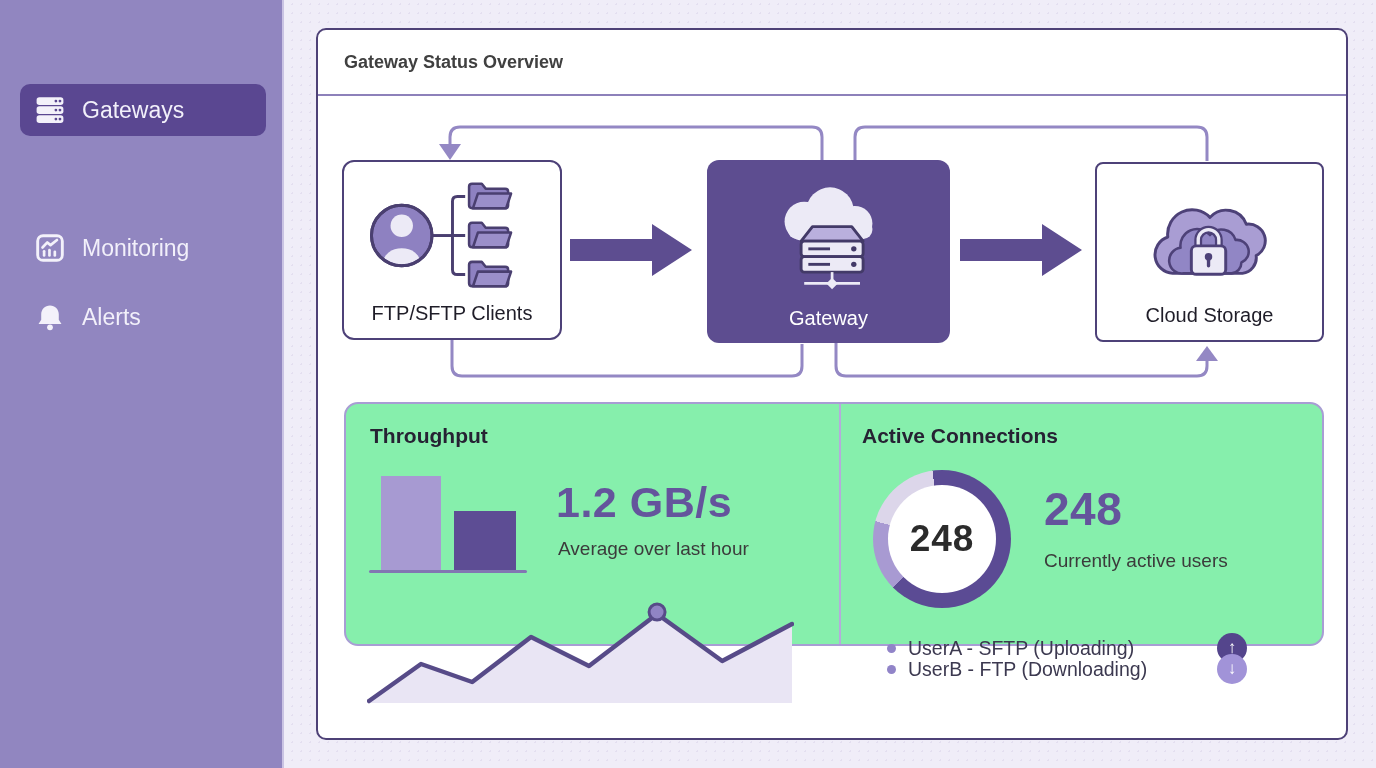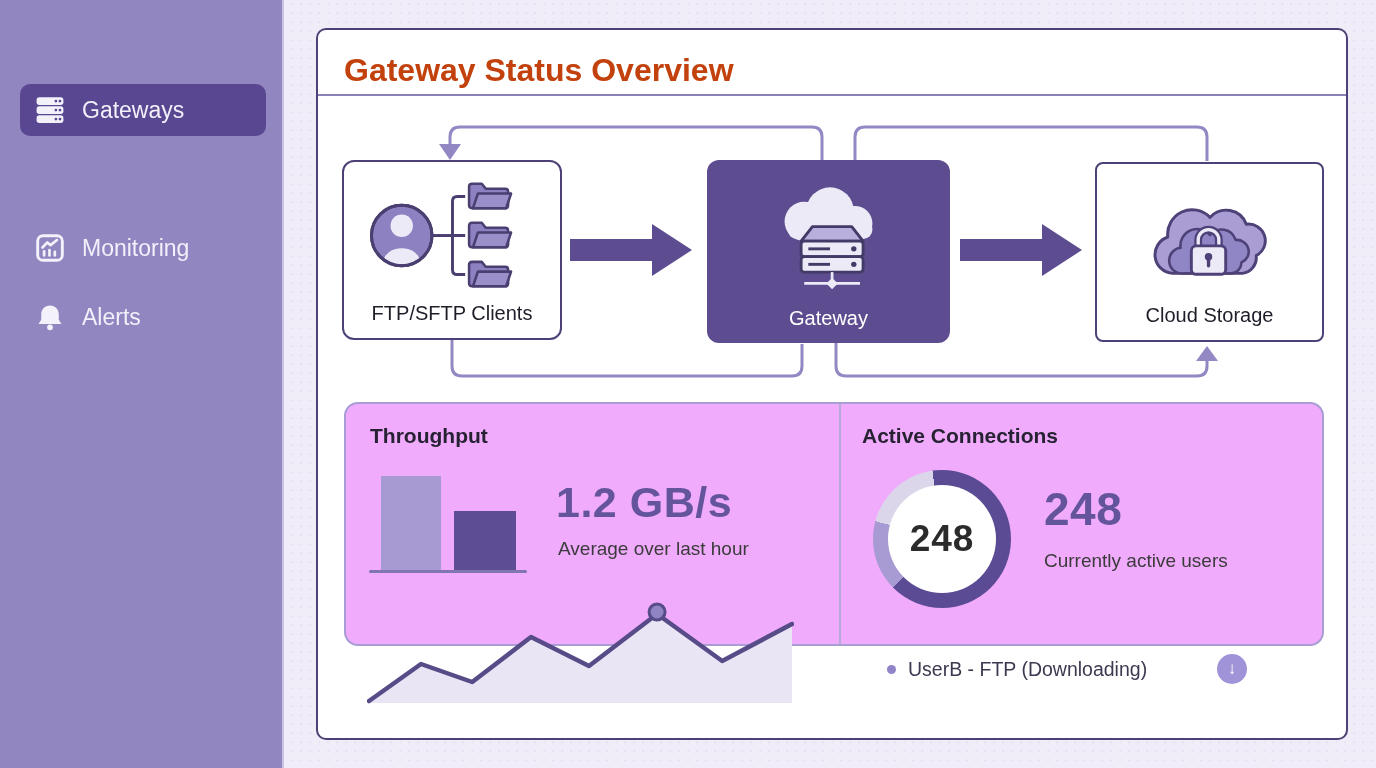--- a/index.html
+++ b/index.html
@@ -14,38 +14,38 @@
   .sidebar{position:absolute;left:0;top:0;width:284px;height:768px;background:#9186c0;
            border-right:2px solid #cac3e3;box-sizing:border-box;}
   .nav-item{position:absolute;left:20px;width:246px;height:52px;display:flex;align-items:center;
             gap:17px;padding:0 15px;box-sizing:border-box;border-radius:10px;color:#f2f0fa;
             font-size:23px;font-weight:500;cursor:pointer;text-align:center;}
   .nav-item.active{background:#5a4791;}
   .nav-icon{width:30px;height:30px;flex:none;display:flex;align-items:center;justify-content:center;}
   
   .main-panel{position:absolute;left:316px;top:28px;width:1032px;height:712px;background:#ffffff;
               border:2.5px solid #4e4177;border-radius:10px;box-sizing:border-box;}
-  .panel-title{position:absolute;left:26px;top:22px;font-size:32px;font-weight:700;color:#c2410c;}
+  .panel-title{position:absolute;left:26px;top:22px;font-size:18px;font-weight:700;color:#404040;}
   .title-divider{position:absolute;left:0;top:64px;width:100%;height:2px;background:#8d81ba;}
   
   .connectors{position:absolute;left:0;top:0;width:1032px;height:712px;pointer-events:none;}
   .node{position:absolute;display:flex;flex-direction:column;align-items:center;box-sizing:border-box;}
   .node-clients{left:24px;top:130px;width:220px;height:180px;background:#fff;
                 border:2.5px solid #4d4178;border-radius:12px;}
   .node-gateway{left:389px;top:130px;width:243px;height:183px;background:#5d4d90;border-radius:12px;}
   .node-cloud{left:777px;top:132px;width:229px;height:180px;background:#fff;
               border:2.5px solid #4d4178;border-radius:8px;}
   .node-icon{flex:1;display:flex;align-items:center;justify-content:center;padding-top:8px;}
   .node-label{font-size:20px;color:#1f1d28;margin-bottom:13px;}
   .node-gateway .node-label{color:#ffffff;}
   .flow-arrow{position:absolute;top:194px;width:122px;height:52px;}
   .flow-arrow.a1{left:252px;} .flow-arrow.a2{left:642px;}
   
   .stats{position:absolute;left:26px;top:372px;width:980px;height:244px;border:2px solid #a89dd4;
-         border-radius:14px;box-sizing:border-box;background:#f0abfc;}
+         border-radius:14px;box-sizing:border-box;background:#86efac;}
   .stats-divider{position:absolute;left:493px;top:0;width:2px;height:100%;background:#b5abdb;}
   .section-title{position:absolute;font-size:21px;font-weight:700;color:#262233;}
   
   .bar{position:absolute;}
   .bar-light{left:35px;width:60px;background:#a79ad2;}
   .bar-dark{left:108px;width:62px;background:#5d4d94;}
   .bar-baseline{position:absolute;left:23px;top:166px;width:158px;height:3px;background:#8276b2;border-radius:2px;}
   .big-value{position:absolute;font-weight:800;color:#64549c;letter-spacing:.5px;}
   .thr-value{left:210px;top:74px;font-size:43px;}
   .caption{position:absolute;font-size:19px;color:#3b3b3b;}
@@ -215,19 +215,24 @@
       <circle id="spark-marker" r="8" fill="#9084c4" stroke="#574b88" stroke-width="3" cx="290.06300000000005" cy="16"></circle>
     </svg>
 
     <div class="section-title" style="left:516px;top:20px">Active Connections</div>
     <div class="donut" id="donut-ring" style="background: conic-gradient(rgb(91, 75, 148) 0deg, rgb(91, 75, 148) 225deg, rgb(168, 154, 210) 225deg, rgb(168, 154, 210) 285deg, rgb(220, 214, 234) 285deg, rgb(220, 214, 234) 352deg, rgb(91, 75, 148) 352deg, rgb(91, 75, 148) 360deg);">
       <span class="donut-label">248</span>
     </div>
     <div class="big-value conn-value">248</div>
     <div class="caption conn-caption">Currently active users</div>
 
+    <div class="user-row r1">
+      <span class="bullet"></span>
+      <span class="user-text">UserA - SFTP (Uploading)</span>
+      <span class="badge badge-up">↑</span>
+    </div>
     <div class="user-row r2">
       <span class="bullet"></span>
       <span class="user-text">UserB - FTP (Downloading)</span>
       <span class="badge badge-down">↓</span>
     </div>
   </div>
 </div>
 
 </body></html>

